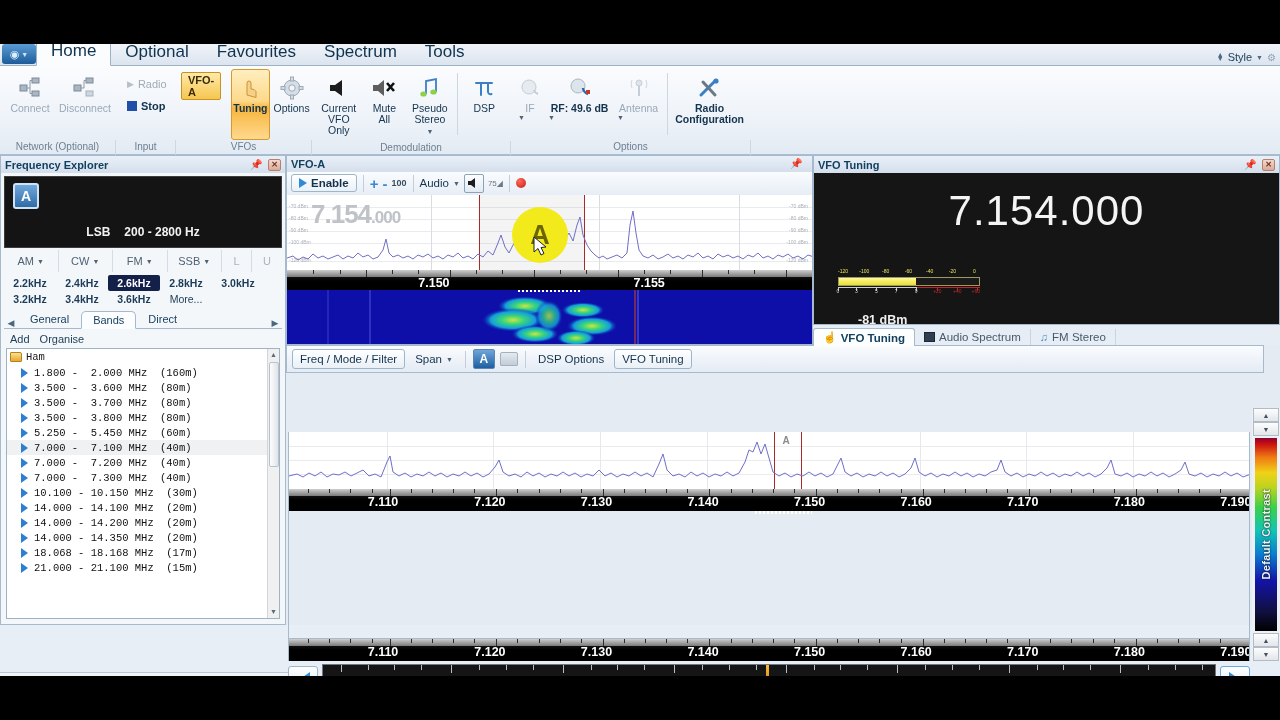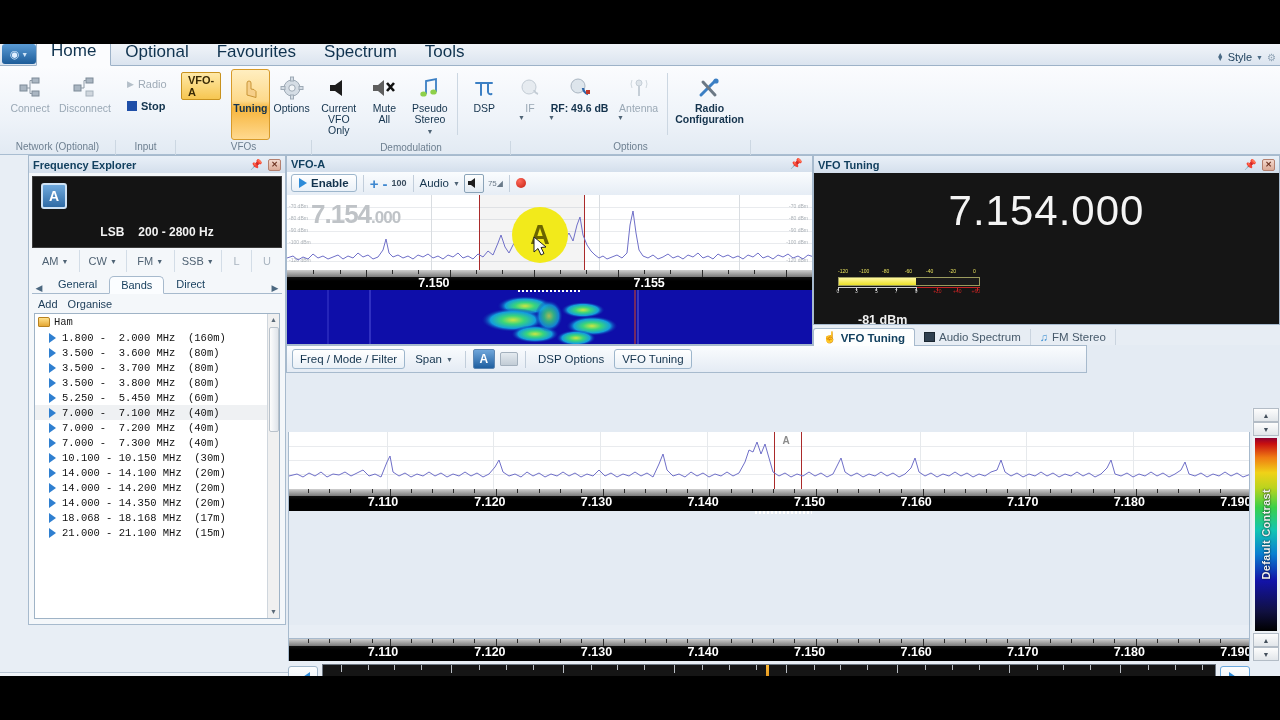--- a/index.html
+++ b/index.html
@@ -83,21 +83,21 @@
   }
   .tuning-btn {
     background:linear-gradient(#ffeec0 0%,#fdd98a 45%,#f7b53c 55%,#ffd98f 100%);
     border:1px solid #d79a2a; border-radius:3px;
   }
   .tuning-btn .lb { font-weight:bold; }
   .dropcaret { font-size:7px; color:#4e6375; }
   .grp-sep { width:1px; background:#ccd7e2; margin:4px 3px 2px 3px; height:62px; }
 
   
-  .work { position:relative; height:470px; background:#e4ebf3; display:flex;margin-left:28px; }
+  .work { position:relative; height:470px; background:#e4ebf3; display:flex; }
 
   .panel-cap {
     height:18px; background:linear-gradient(#e9f0f8,#d4dfec);
     border:1px solid #a7bacd; border-bottom:none;
     display:flex; align-items:center; padding:0 4px;
     font-size:11px; font-weight:bold; color:#12405f;
   }
   .panel-cap .sp { flex:1; }
   .pin { font-size:10px; color:#37536c; margin-right:5px; }
   .capbtn {
@@ -558,20 +558,31 @@
             <span class="dropcaret">▼</span>
           </div>
           <div class="mode-btn faint" style="flex:0 0 30px">
             <span>L</span>
           </div>
           <div class="mode-btn faint" style="flex:0 0 30px">
             <span>U</span>
           </div>
         </div>
 
+        <div class="bw-grid">
+          <div class="bw-cell">2.2kHz</div>
+          <div class="bw-cell">2.4kHz</div>
+          <div class="bw-cell sel">2.6kHz</div>
+          <div class="bw-cell">2.8kHz</div>
+          <div class="bw-cell">3.0kHz</div>
+          <div class="bw-cell">3.2kHz</div>
+          <div class="bw-cell">3.4kHz</div>
+          <div class="bw-cell">3.6kHz</div>
+          <div class="bw-cell more">More...</div>
+        </div>
 
         <div class="tabstrip">
           <span class="arrowb">◀</span>
           <div class="ftab">General</div>
           <div class="ftab active">Bands</div>
           <div class="ftab">Direct</div>
           <span class="sp" style="flex:1"></span>
           <span class="arrowb">▶</span>
         </div>
 
@@ -724,21 +735,21 @@
             <line x1="41" y1="0" x2="41" y2="60" stroke="#5c5ce0" stroke-width="1" opacity="0.6"></line>
             <line x1="83" y1="0" x2="83" y2="60" stroke="#7070ee" stroke-width="1" opacity="0.7"></line>
             <line x1="348" y1="0" x2="348" y2="60" stroke="#b03a3a" stroke-width="1.4" opacity="0.9"></line>
             <line x1="351" y1="0" x2="351" y2="60" stroke="#9aa0ee" stroke-width="1" opacity="0.6"></line>
           </svg>
           <div style="position:absolute;left:44%;top:0;width:12%;height:2px;background:repeating-linear-gradient(90deg,#fff 0 2px,transparent 2px 4px);"></div>
         </div>
       </div>
 
       <div class="main-panel">
-        <div class="main-tools" style="width:801px">
+        <div class="main-tools" style="width:978px">
           <div class="mt-btn">Freq / Mode / Filter</div>
           <div class="mt-flat">
             <span>Span</span>
             <span class="dropcaret">▼</span>
           </div>
           <div class="tsep"></div>
           <div class="abtn-blue">A</div>
           <div class="printer"></div>
           <div class="tsep"></div>
           <div class="mt-flat">DSP Options</div>

